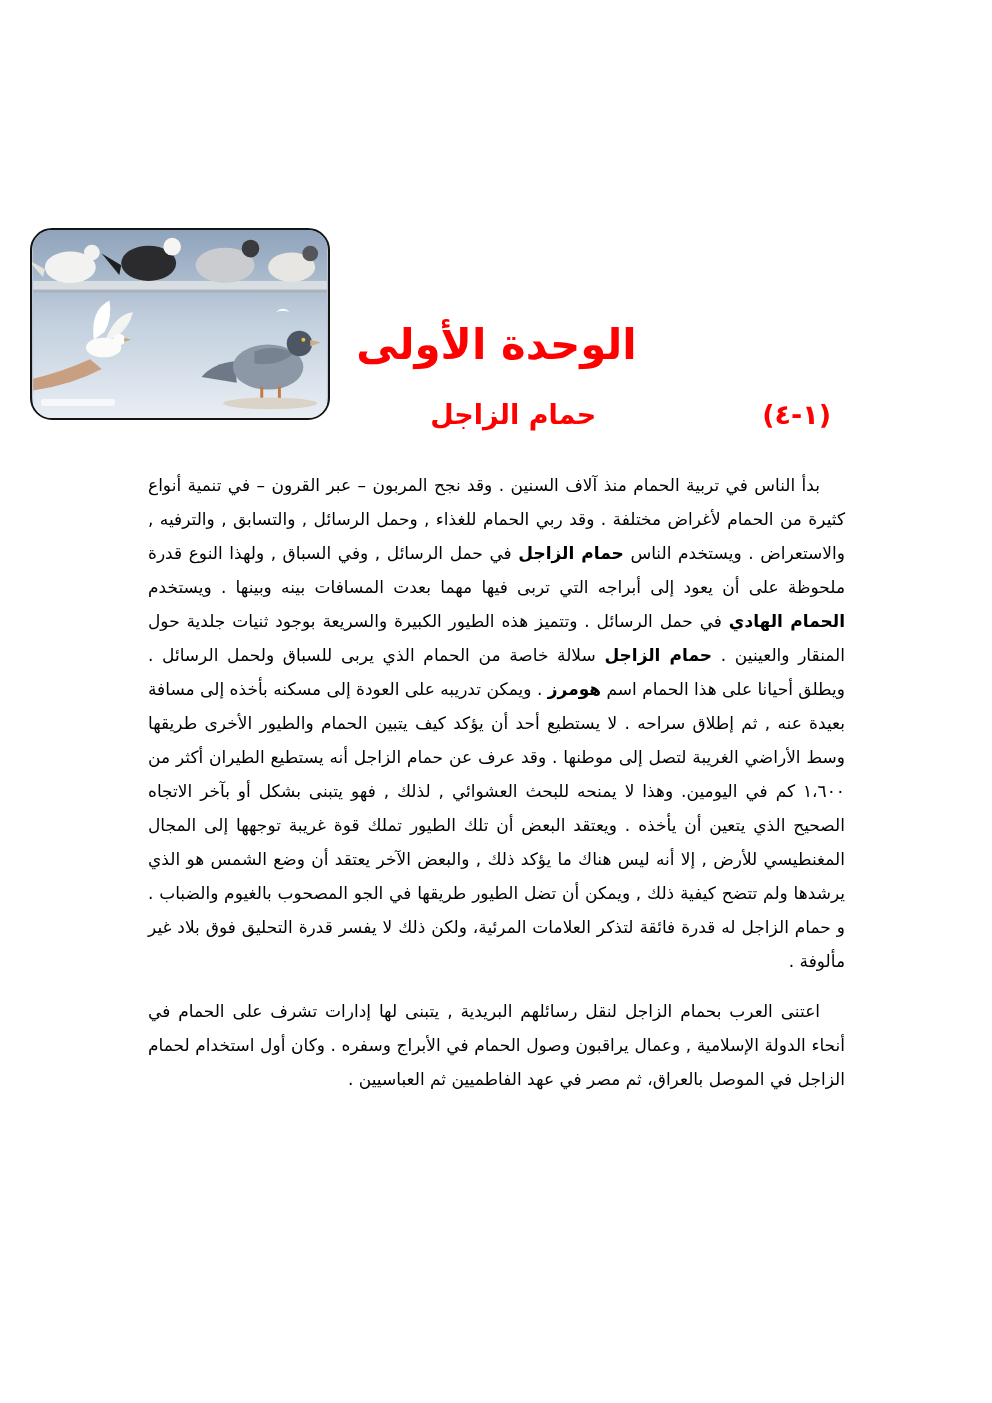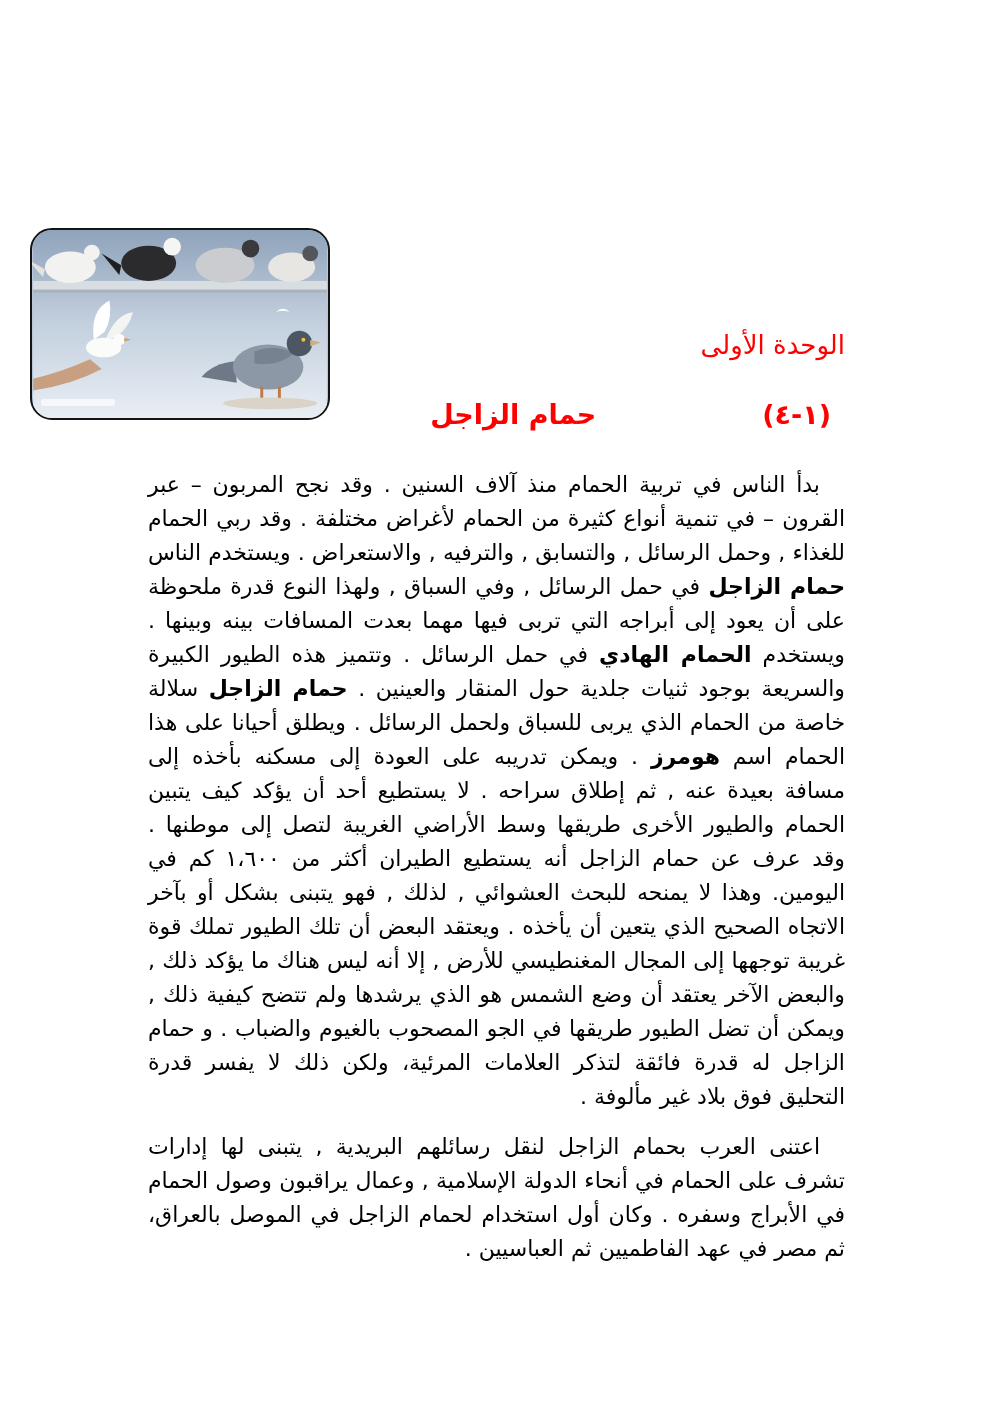--- a/index.html
+++ b/index.html
@@ -36,23 +36,23 @@
     border-radius: 2px;
   }
   .header-block {
     position: absolute;
     left: 148px;
     right: 147px;
     top: 326px;
   }
   .unit-title {
     color: #ff0000;
-    font-size: 26px;
-    font-weight: normal;
-    text-align: right;
+    font-size: 42px;
+    font-weight: bold;
+    text-align: center;
     direction: rtl;
     line-height: 38px;
   }
   .subtitle {
     margin-top: 34px;
     direction: rtl;
     display: flex;
     align-items: center;
     padding-right: 14px;
     gap: 166px;
@@ -62,21 +62,21 @@
     line-height: 34px;
   }
   .lesson-num { direction: ltr; unicode-bidi: isolate; }
   .content {
     position: absolute;
     left: 148px;
     right: 147px;
     top: 468px;
     direction: rtl;
     text-align: justify;
-    font-size: 22px;
+    font-size: 17px;
     line-height: 34px;
   }
   .para { text-indent: 25px; margin-bottom: 16px; }
   .b { font-weight: bold; }
 </style>
 </head>
 <body>
 
 <div class="page">
 

